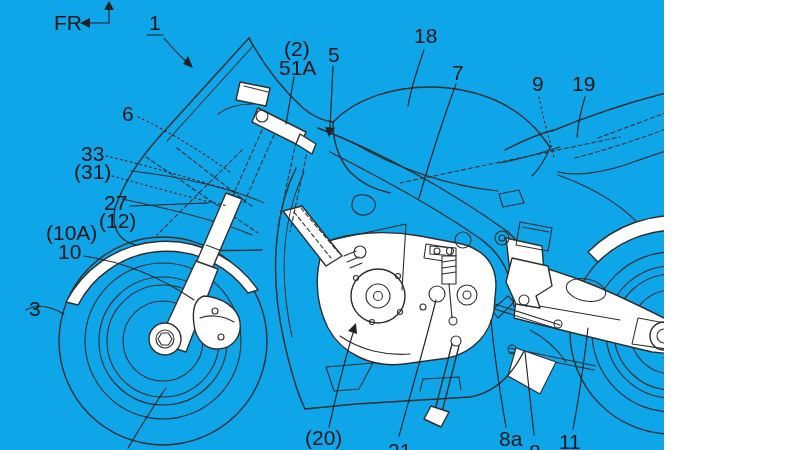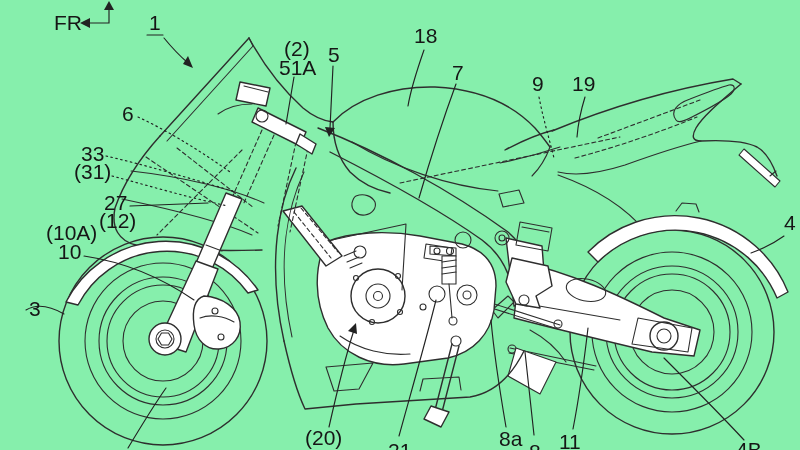--- a/index.html
+++ b/index.html
@@ -1,17 +1,17 @@
 <!DOCTYPE html>
 <html><head>
 <meta charset="utf-8">
 <style>
   html,body{margin:0;padding:0;background:#fff;}
   .stage{
-    position:relative;width:800px;height:450px;background:#86efac;overflow:hidden;
+    position:relative;width:664px;height:450px;background:#0ea5e9;overflow:hidden;
     font-family:"Liberation Sans","DejaVu Sans",sans-serif;
   }
   svg{display:block}
   svg text{
     font-family:"Liberation Sans","DejaVu Sans",sans-serif;
     font-size:21px;fill:#161616;
   }
   .ln{stroke:#2e2e2e;fill:none;stroke-width:1.4;stroke-linecap:round;stroke-linejoin:round;}
   .thin{stroke-width:1.1;}
   .wfill{fill:#ffffff;}

